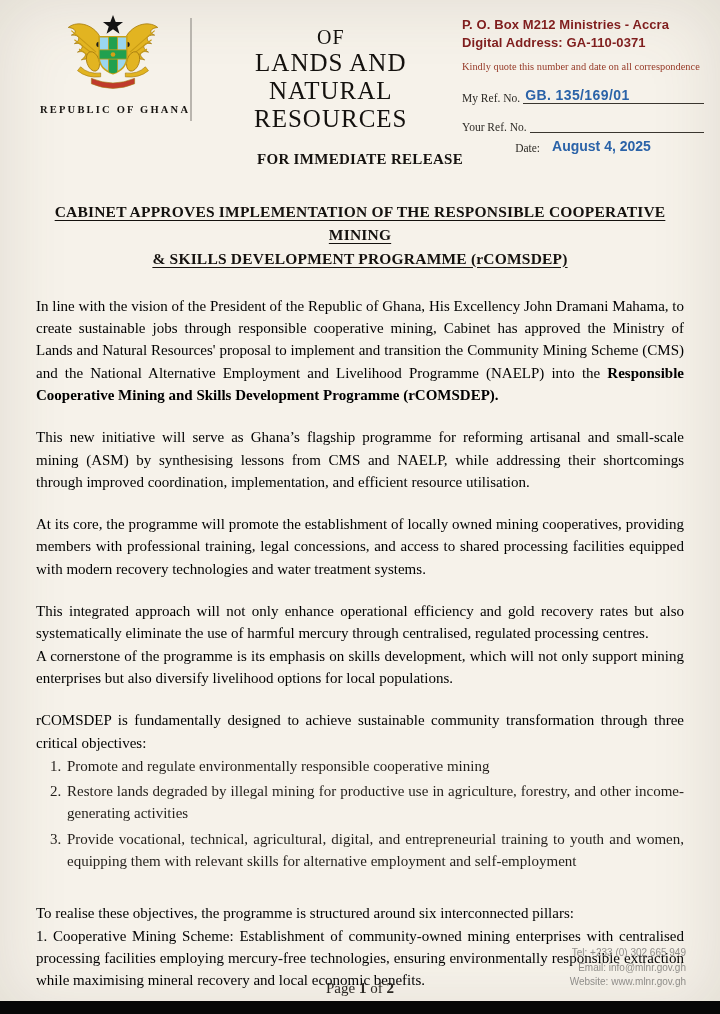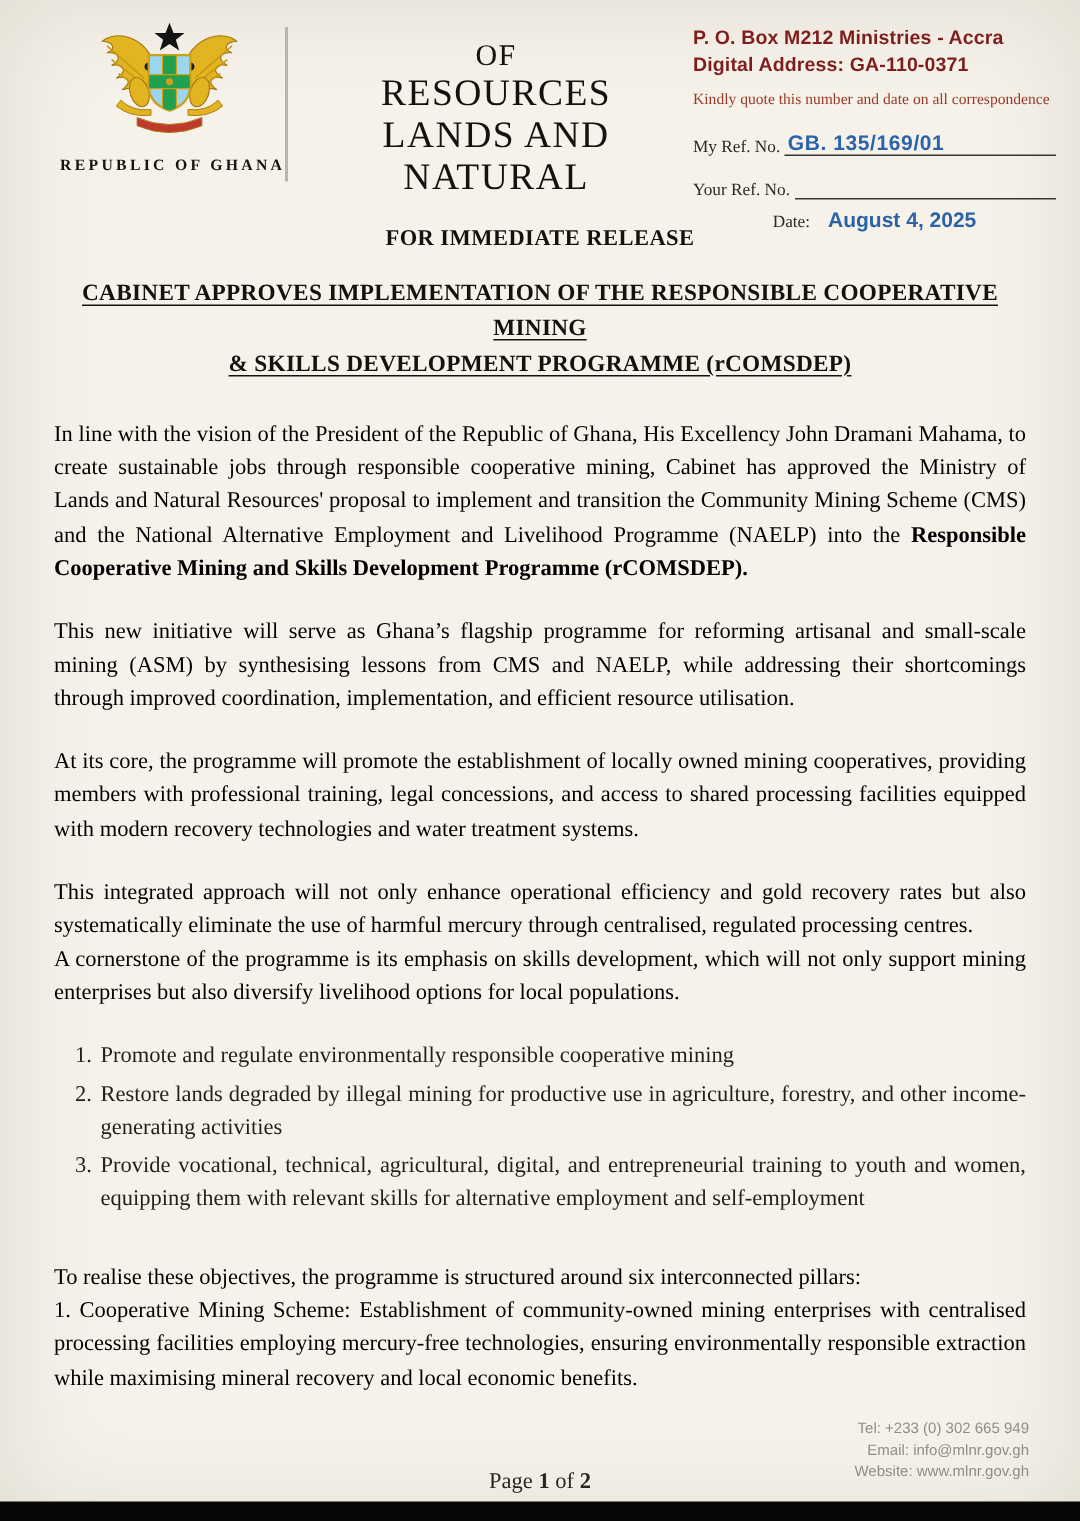--- a/index.html
+++ b/index.html
@@ -37,21 +37,21 @@
   .date-row { margin-top:5px;justify-content:center; }
   .date-value {
     font-family:"Liberation Sans", sans-serif; font-weight:bold;
     color:#2b63a8; font-size:14px; margin-left:12px;
   }
 
   
   .content { padding:0 36px; }
   .banner { text-align:center; font-weight:bold; font-size:15px; margin-top:17px; letter-spacing:.3px; color:#14110e; }
   .title {
-    text-align:center; font-size:15.5px; font-weight:bold; margin-top:16px;
+    text-align:center; font-size:15.5px; font-weight:bold; margin-top:32px;
     text-decoration:underline; text-underline-offset:3px; line-height:1.5;
     letter-spacing:.2px; color:#14110e;
   }
   .para { font-size:15px; line-height:22.3px; text-align:justify; margin-bottom:20px; color:#000000; }
   .first-para { margin-top:25px; }
   .intro-para { margin-bottom:1px; }
   .objectives { list-style:none; counter-reset:obj; padding-left:14px; margin:0; }
   .objectives li { counter-increment:obj; display:flex; font-size:15px; line-height:22.3px; margin-bottom:3px; }
   .objectives li::before { content: counter(obj) "."; flex:0 0 17px; width:17px; }
   .objectives .li-text { flex:1; text-align:justify; }
@@ -115,22 +115,22 @@
           <path d="M42,84 Q70,96 98,84 L98,91 Q70,103 42,91 Z" fill="#c03a2b" stroke="#a3790f" stroke-width=".8"></path>
         </g>
       </svg>
       <div class="emblem-caption">REPUBLIC OF GHANA</div>
     </div>
 
     <div class="lh-divider"></div>
 
     <div class="ministry-title">
       <div class="mt-small">OF</div>
+      <div class="mt-big">LANDS AND NATURAL</div>
       <div class="mt-big">RESOURCES</div>
-      <div class="mt-big">LANDS AND NATURAL</div>
     </div>
 
     <div class="contact-block">
       <div class="po-box">P. O. Box M212 Ministries - Accra</div>
       <div class="digital-address">Digital Address: GA-110-0371</div>
       <div class="kindly">Kindly quote this number and date on all correspondence</div>
       <div class="ref-row">
         <span class="ref-label">My Ref. No.</span>
         <span class="ref-fill">
           <span class="ref-value">GB. 135/169/01</span>
@@ -153,20 +153,21 @@
     <h1 class="title"><span>CABINET APPROVES IMPLEMENTATION OF THE RESPONSIBLE COOPERATIVE MINING</span><br><span>&amp; SKILLS DEVELOPMENT PROGRAMME (rCOMSDEP)</span></h1>
 
     <p class="para first-para"><span>In line with the vision of the President of the Republic of Ghana, His Excellency John Dramani Mahama, to create sustainable jobs through responsible cooperative mining, Cabinet has approved the Ministry of Lands and Natural Resources' proposal to implement and transition the Community Mining Scheme (CMS) and the National Alternative Employment and Livelihood Programme (NAELP) into the</span> <strong>Responsible Cooperative Mining and Skills Development Programme (rCOMSDEP).</strong></p>
 
     <p class="para">This new initiative will serve as Ghana’s flagship programme for reforming artisanal and small-scale mining (ASM) by synthesising lessons from CMS and NAELP, while addressing their shortcomings through improved coordination, implementation, and efficient resource utilisation.</p>
 
     <p class="para">At its core, the programme will promote the establishment of locally owned mining cooperatives, providing members with professional training, legal concessions, and access to shared processing facilities equipped with modern recovery technologies and water treatment systems.</p>
 
     <p class="para"><span>This integrated approach will not only enhance operational efficiency and gold recovery rates but also systematically eliminate the use of harmful mercury through centralised, regulated processing centres.</span><br><span>A cornerstone of the programme is its emphasis on skills development, which will not only support mining enterprises but also diversify livelihood options for local populations.</span></p>
 
+    <p class="para intro-para">rCOMSDEP is fundamentally designed to achieve sustainable community transformation through three critical objectives:</p>
 
     <ol class="objectives">
       <li>
           <span class="li-text">Promote and regulate environmentally responsible cooperative mining</span>
         </li>
       <li>
           <span class="li-text">Restore lands degraded by illegal mining for productive use in agriculture, forestry, and other income-generating activities</span>
         </li>
       <li>
           <span class="li-text">Provide vocational, technical, agricultural, digital, and entrepreneurial training to youth and women, equipping them with relevant skills for alternative employment and self-employment</span>

